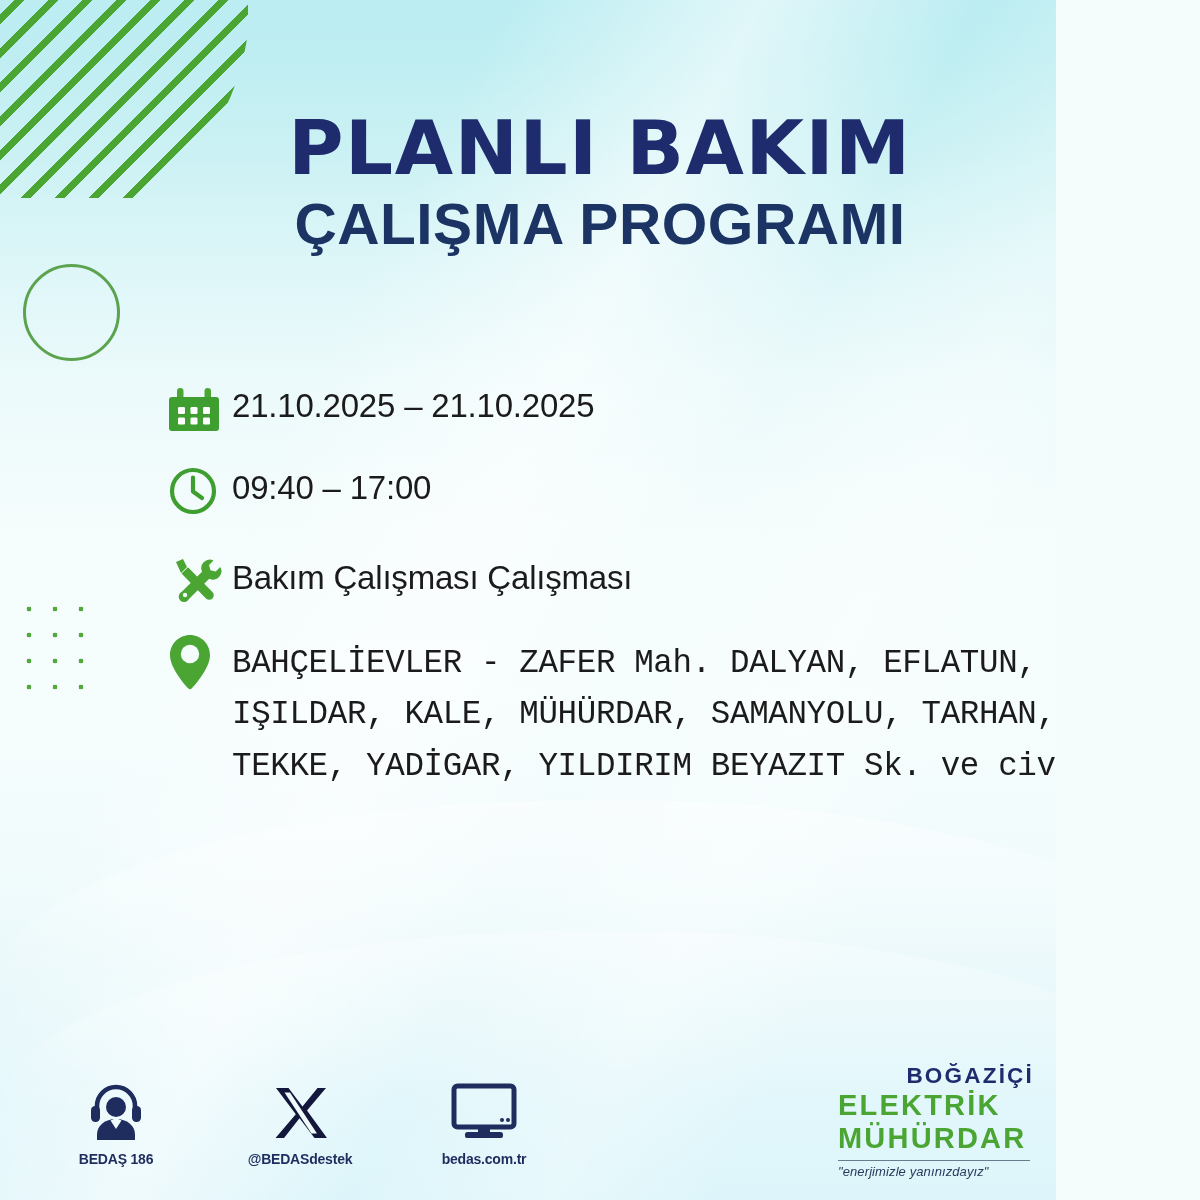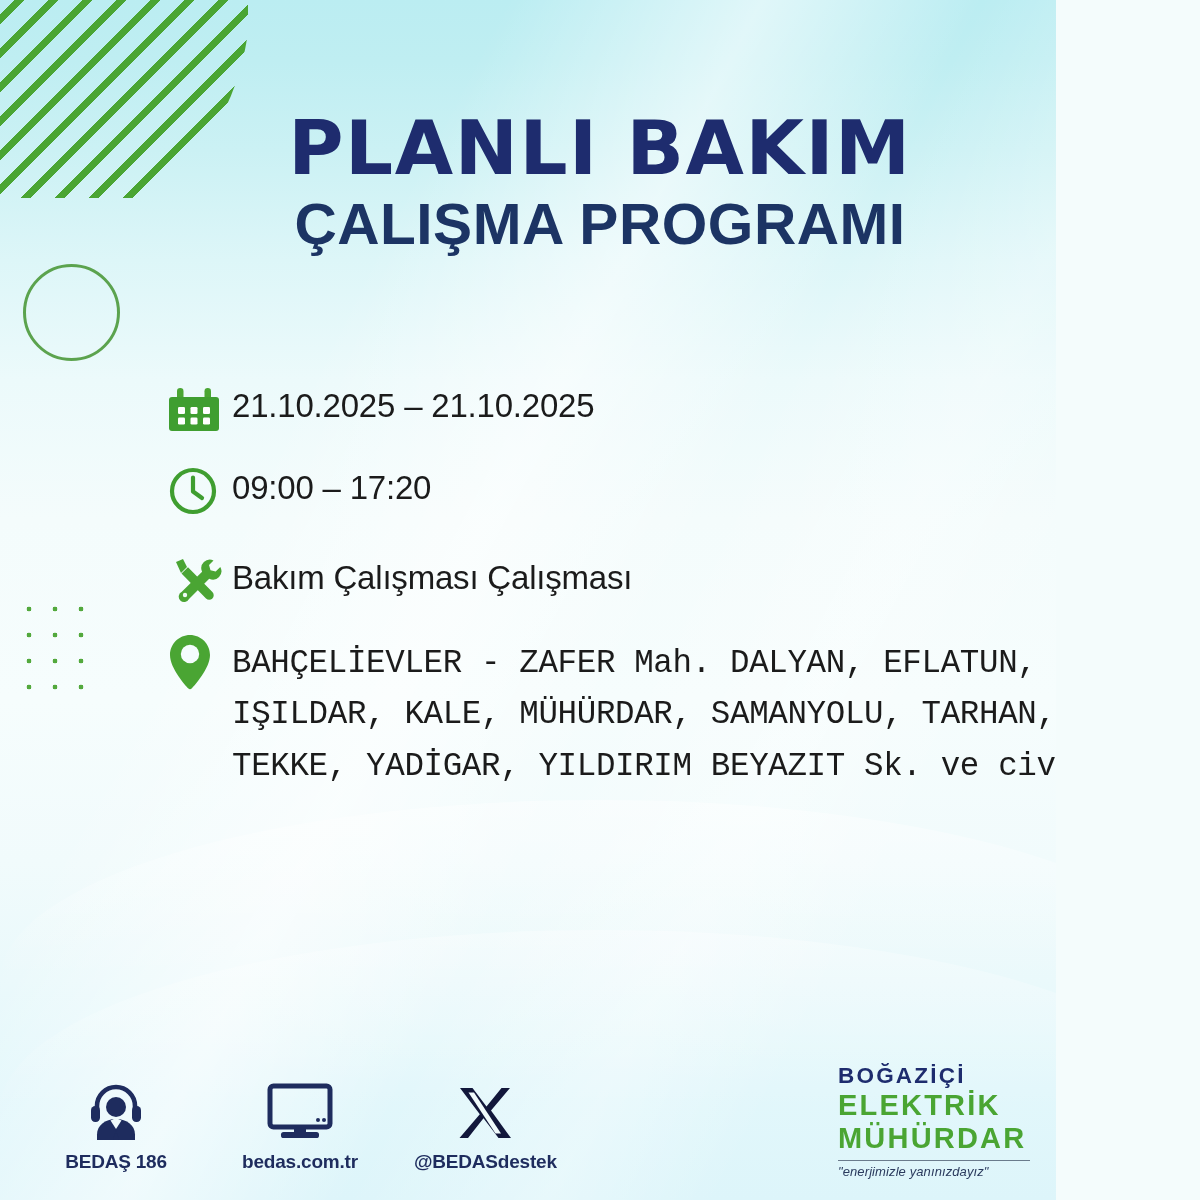--- a/index.html
+++ b/index.html
@@ -140,30 +140,30 @@
 
   
   .footer-contacts {
     position:absolute; left:46px; top:1078px;
     display:flex; align-items:flex-end; gap:44px;
   }
   .contact { width:140px; text-align:center; }
   .contact .ico { height:64px; display:flex; align-items:flex-end; justify-content:center; }
   .contact .lab {
     margin-top:9px;
-    font-size:19px;
+    font-size:14px;
     font-weight:bold;
     color:#1e2c5e;
     letter-spacing:-.2px;
   }
 
   .brand { position:absolute; right:22px; top:1063px; width:196px; text-align:left; }
   .brand-l1 {
     font-size:22.5px; font-weight:bold; color:#1e2c6e;
-    letter-spacing:2.2px; line-height:1.14;
+    letter-spacing:2.2px; line-height:1.14;text-align:right;
   }
   .brand-l2, .brand-l3 {
     font-size:29px; font-weight:bold; color:#4aa533;
     letter-spacing:2.2px; line-height:1.14;
   }
   .brand-rule { border-top:1.5px solid #6a7b8c; margin:5px 0 3px 0; width:192px; }
   .brand-tag {
     font-size:13px; font-style:italic; color:#2b3b5e;
     letter-spacing:.1px;
   }
@@ -212,21 +212,21 @@
         <div class="row-text">21.10.2025 – 21.10.2025</div>
       </div>
 
       <div class="row r-time">
         <div class="row-icon">
           <svg width="50" height="50" viewBox="0 0 50 50">
             <circle cx="25" cy="25" r="21" fill="none" stroke="#3f9e30" stroke-width="4.2"></circle>
             <path d="M25 11.5V25.5L34 32" fill="none" stroke="#3f9e30" stroke-width="4.2" stroke-linecap="round" stroke-linejoin="round"></path>
           </svg>
         </div>
-        <div class="row-text">09:00 – 17:20</div>
+        <div class="row-text">09:40 – 17:00</div>
       </div>
 
       <div class="row r-type">
         <div class="row-icon">
           <svg width="54" height="52" viewBox="0 0 54 52">
 
             <path d="M8 7l7-3 4 8-6 6z" fill="#4aa533"></path>
             <path d="M13.5 18.5L38 43.5a4.5 4.5 0 0 0 6.4-6.4L20 12.2z" fill="#4aa533"></path>
 
             <path d="M45.5 5.5a8.5 8.5 0 0 0-11.4 11.2L13.8 36.8a5.4 5.4 0 1 0 7.2 7.2l20.2-20.2A8.5 8.5 0 0 0 52.3 12l-4.6 4.6-5.2-1.4-1.5-5.2z" fill="#4aa533"></path>
@@ -262,39 +262,39 @@
             <path d="M31 37c-11 0-19 6.5-19 15.5V58h38v-5.5C50 43.5 42 37 31 37z" fill="#1e2c5e"></path>
             <path d="M25.5 38.5L31 47l5.5-8.5L31 36z" fill="#f0fafb"></path>
             <path d="M31 48.5l-3 9.5h6z" fill="#1e2c5e"></path>
           </svg>
         </div>
         <div class="lab">BEDAŞ 186</div>
       </div>
 
       <div class="contact">
         <div class="ico">
+          <svg width="56" height="58" viewBox="0 0 56 58">
+            <path d="M4 4h12.5l14 18.5L45.5 4H54L35 26.5 55 54H42.5L27.5 34.2 12 54H3.5L23.8 30.2 4 4z" fill="#12173b"></path>
+            <path d="M12.5 8.5h5.5L45 49.5h-5.5z" fill="#f0fafb"></path>
+          </svg>
+        </div>
+        <div class="lab">@BEDASdestek</div>
+      </div>
+
+      <div class="contact">
+        <div class="ico">
           <svg width="66" height="60" viewBox="0 0 66 60">
             <rect x="3" y="4" width="60" height="41" rx="3.5" fill="none" stroke="#1e2c5e" stroke-width="5"></rect>
             <circle cx="51" cy="38" r="2" fill="#1e2c5e"></circle>
             <circle cx="57" cy="38" r="2" fill="#1e2c5e"></circle>
             <rect x="27" y="45" width="12" height="6" fill="#1e2c5e"></rect>
             <rect x="14" y="50" width="38" height="6" rx="2.6" fill="#1e2c5e"></rect>
           </svg>
         </div>
         <div class="lab">bedas.com.tr</div>
-      </div>
-
-      <div class="contact">
-        <div class="ico">
-          <svg width="56" height="58" viewBox="0 0 56 58">
-            <path d="M4 4h12.5l14 18.5L45.5 4H54L35 26.5 55 54H42.5L27.5 34.2 12 54H3.5L23.8 30.2 4 4z" fill="#12173b"></path>
-            <path d="M12.5 8.5h5.5L45 49.5h-5.5z" fill="#f0fafb"></path>
-          </svg>
-        </div>
-        <div class="lab">@BEDASdestek</div>
       </div>
 
     </div>
 
     <div class="brand">
       <div class="brand-l1">BOĞAZİÇİ</div>
       <div class="brand-l2">ELEKTRİK</div>
       <div class="brand-l3">MÜHÜRDAR</div>
       <div class="brand-rule"></div>
       <div class="brand-tag">"enerjimizle yanınızdayız"</div>

